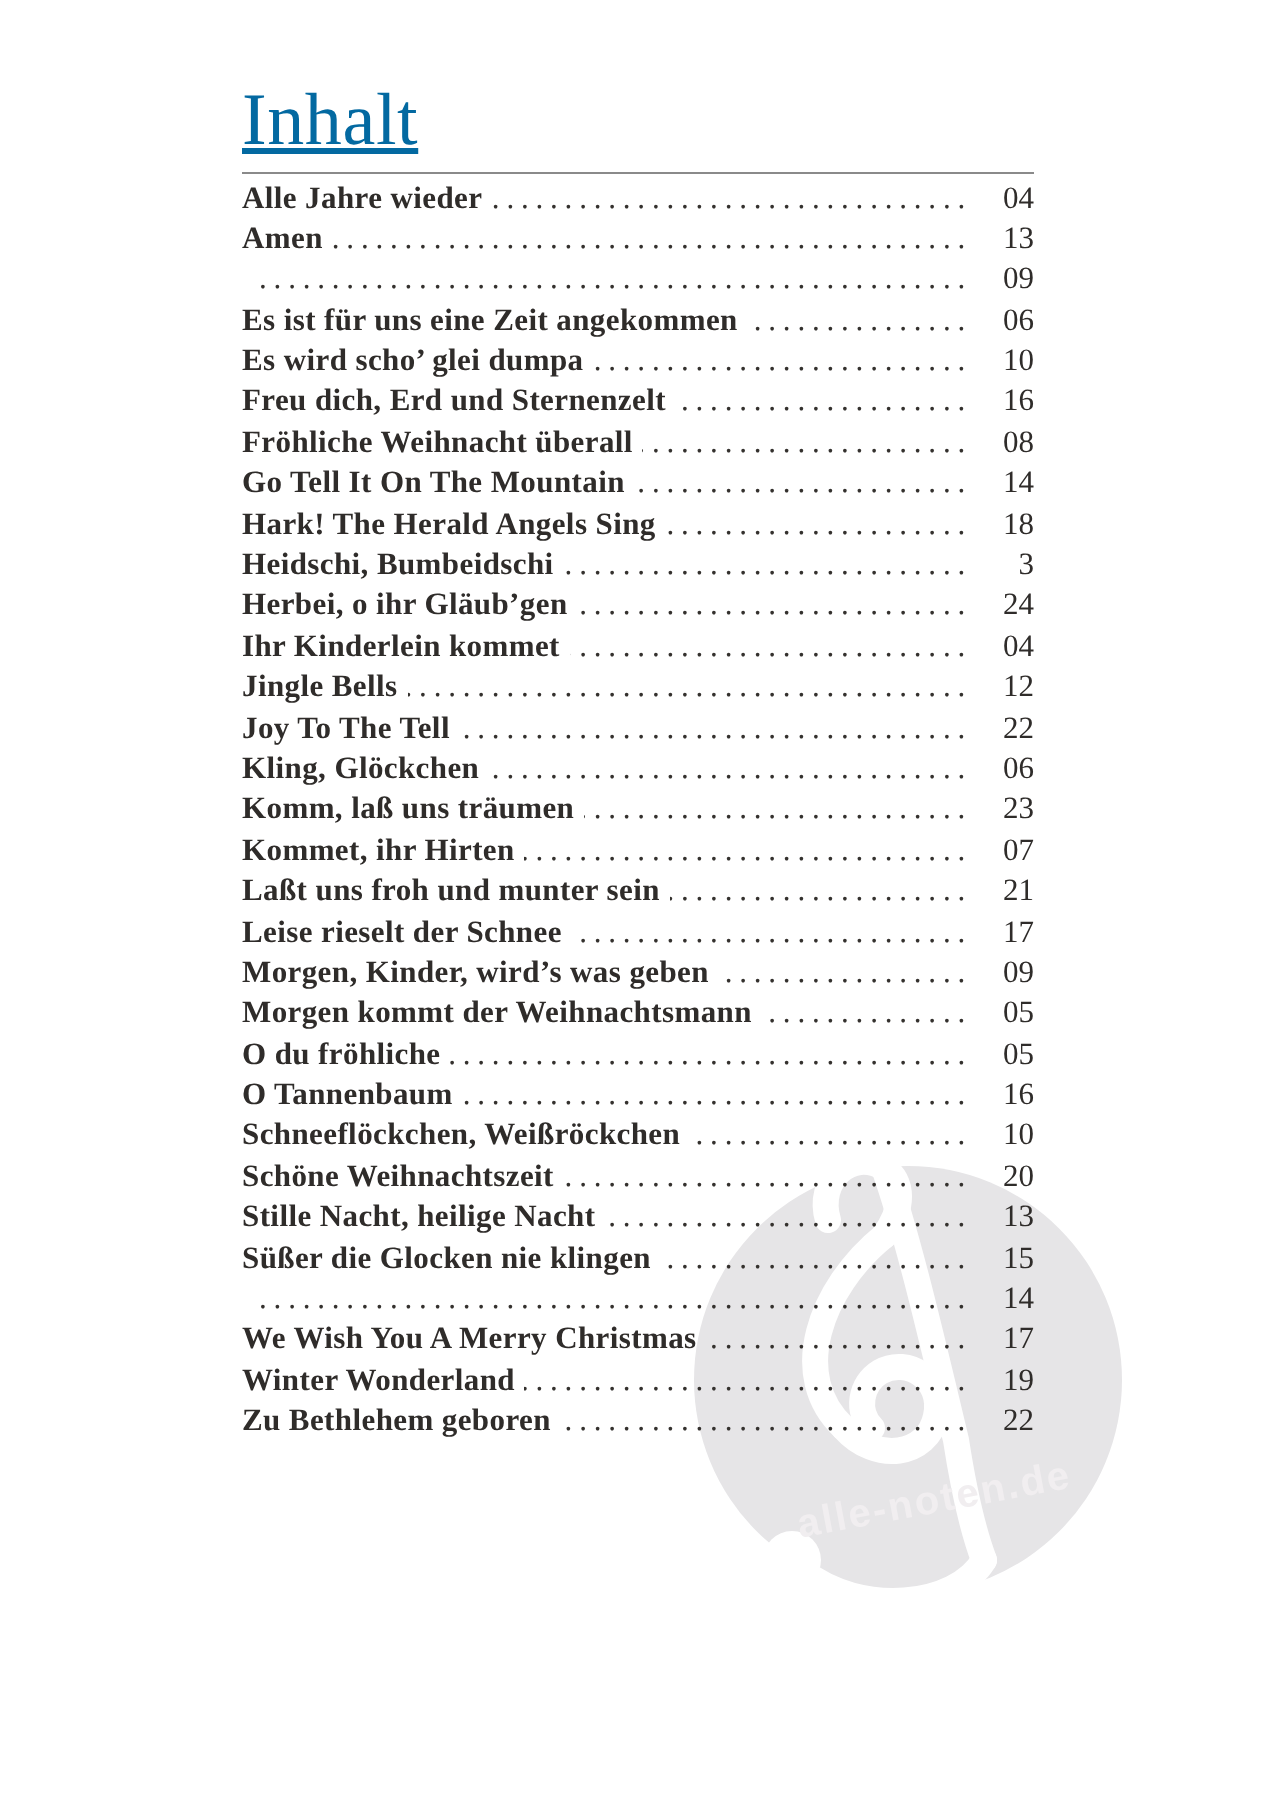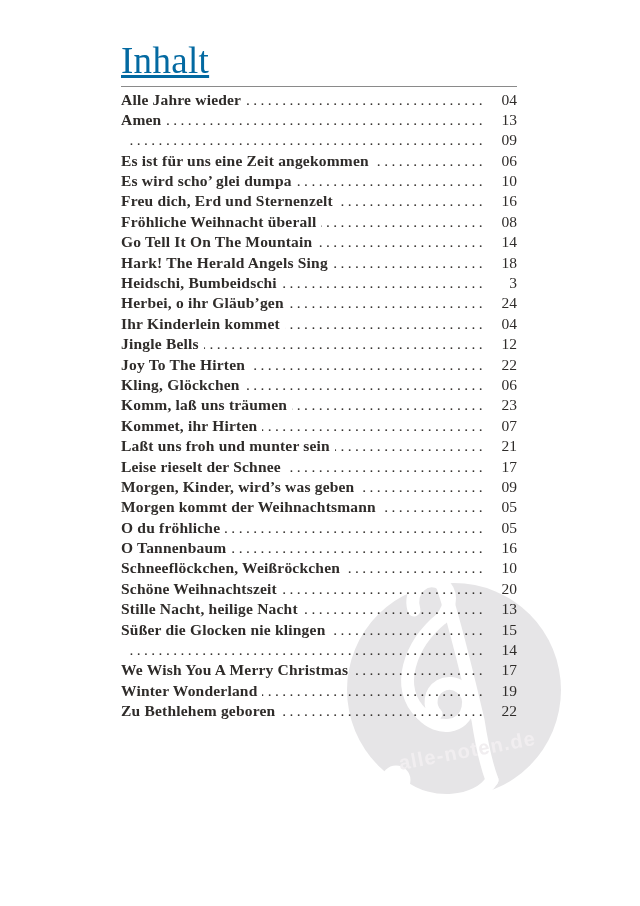--- a/index.html
+++ b/index.html
@@ -129,21 +129,21 @@
     <span class="song">Ihr Kinderlein kommet</span>
     <span class="dots" aria-hidden="true">........................................................................................................................</span>
     <span class="pnum">04</span>
   </li>
         <li class="row">
     <span class="song">Jingle Bells</span>
     <span class="dots" aria-hidden="true">........................................................................................................................</span>
     <span class="pnum">12</span>
   </li>
         <li class="row">
-    <span class="song">Joy To The Hirten</span>
+    <span class="song">Joy To The Tell</span>
     <span class="dots" aria-hidden="true">........................................................................................................................</span>
     <span class="pnum">22</span>
   </li>
         <li class="row">
     <span class="song">Kling, Glöckchen</span>
     <span class="dots" aria-hidden="true">........................................................................................................................</span>
     <span class="pnum">06</span>
   </li>
         <li class="row">
     <span class="song">Komm, laß uns träumen</span>

